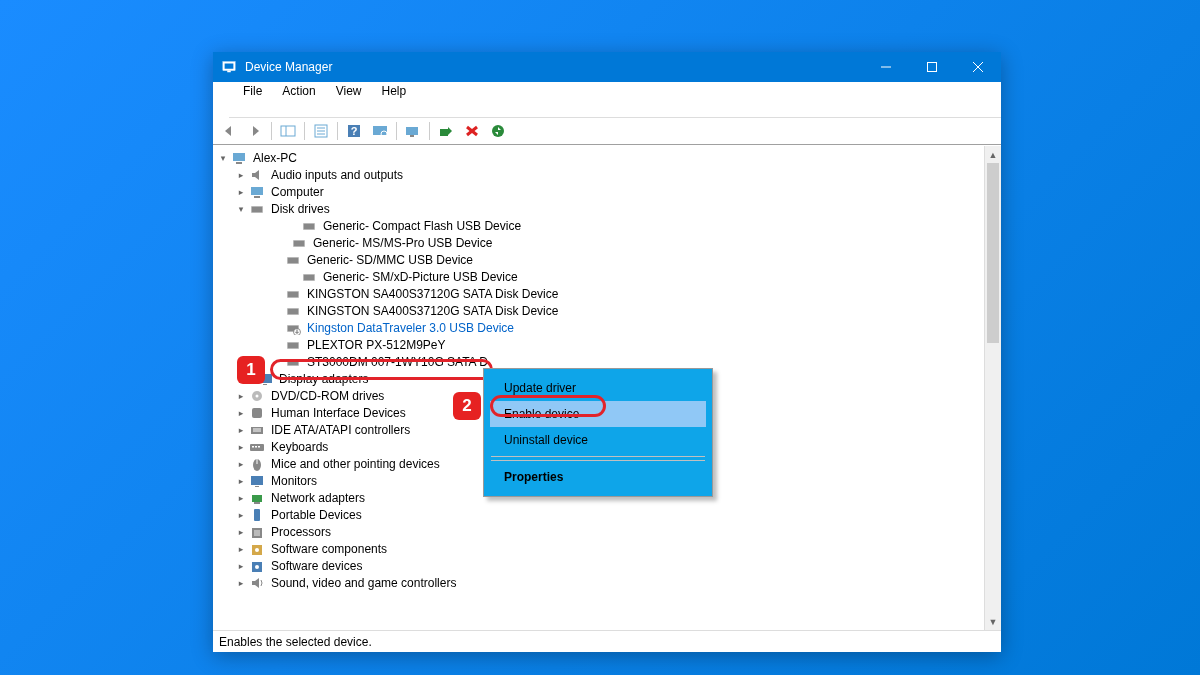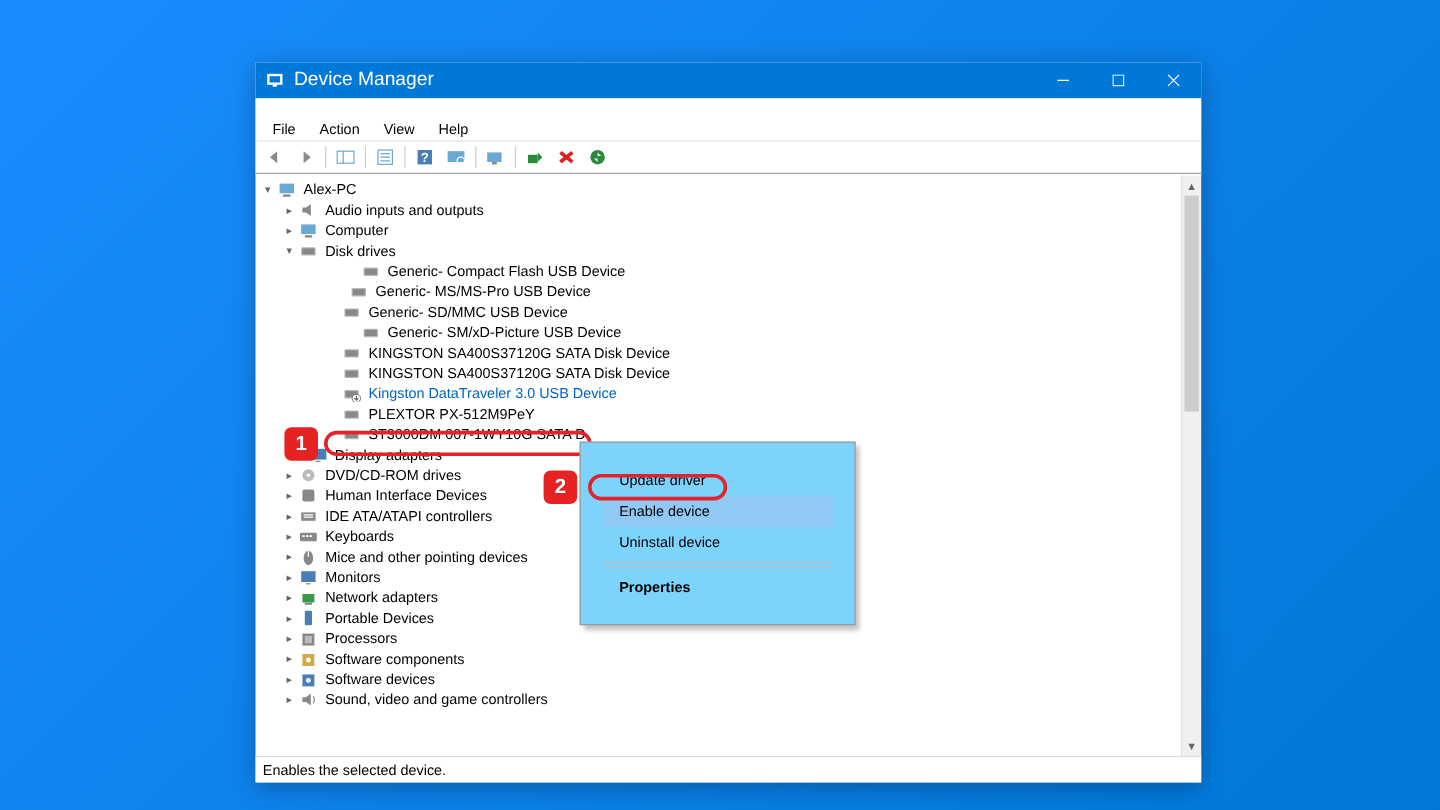--- a/index.html
+++ b/index.html
@@ -10,31 +10,31 @@
   }
   .window {
     position: absolute; left: 213px; top: 52px;
     width: 788px; height: 600px;
     background: #fff;
     box-shadow: 0 4px 20px rgba(0,0,0,0.3);
     display: flex; flex-direction: column;
   }
   .titlebar {
     height: 30px; background: #0078d7; color: #fff;
-    display: flex; align-items: center; font-size: 16px;
+    display: flex; align-items: center; font-size: 12px;
   }
   .titlebar-icon { width: 16px; height: 16px; margin: 0 8px; display: flex; align-items: center; justify-content: center; }
   .titlebar-title { flex: 1; }
   .win-btn {
     width: 46px; height: 30px; display: flex; align-items: center;
     justify-content: center; color: #fff; cursor: pointer;
   }
   .menubar {
     height: 36px; background: #fff; border-bottom: 1px solid #ddd;
-    display: flex; align-items: flex-end; padding: 0 4px; font-size: 12px;
+    display: flex; align-items: flex-start; padding: 0 4px; font-size: 12px; margin-left: 16px;
   }
   .menu-item { padding: 2px 10px; cursor: pointer; }
   .toolbar {
     height: 27px; background: #fff; border-bottom: 1px solid #a0a0a0;
     display: flex; align-items: center; padding: 0 4px; gap: 2px;
   }
   .tool-btn {
     width: 24px; height: 22px; display: flex; align-items: center;
     justify-content: center; cursor: pointer; border: 1px solid transparent;
   }
@@ -67,23 +67,23 @@
     position: absolute; border: 3px solid #e2232a; border-radius: 12px;
     pointer-events: none;
   }
   .step-marker {
     position: absolute; width: 28px; height: 28px; background: #e62222;
     color: #fff; font-weight: bold; font-size: 17px;
     display: flex; align-items: center; justify-content: center;
     border-radius: 6px; pointer-events: none;
   }
   .context-menu {
-    position: absolute; background: #7dd3fc; border: 1px solid #999;
+    position: absolute; background: #0ea5e9; border: 1px solid #999;
     box-shadow: 4px 4px 4px rgba(0,0,0,0.25);
-    font-size: 12px; padding: 18px;
+    font-size: 12px; padding: 6px;
   }
   .ctx-item {
     padding: 6px 20px 6px 14px; cursor: pointer;
   }
   .ctx-item.hover { background: #90c8f6; }
   .ctx-item.bold { font-weight: bold; }
   .ctx-sep { height: 1px; background: #c0c0c0; margin: 3px 1px; }
   .statusbar {
     height: 22px; border-top: 1px solid #ddd; font-size: 12px;
     padding: 0 6px; display: flex; align-items: center; background: #fff;

